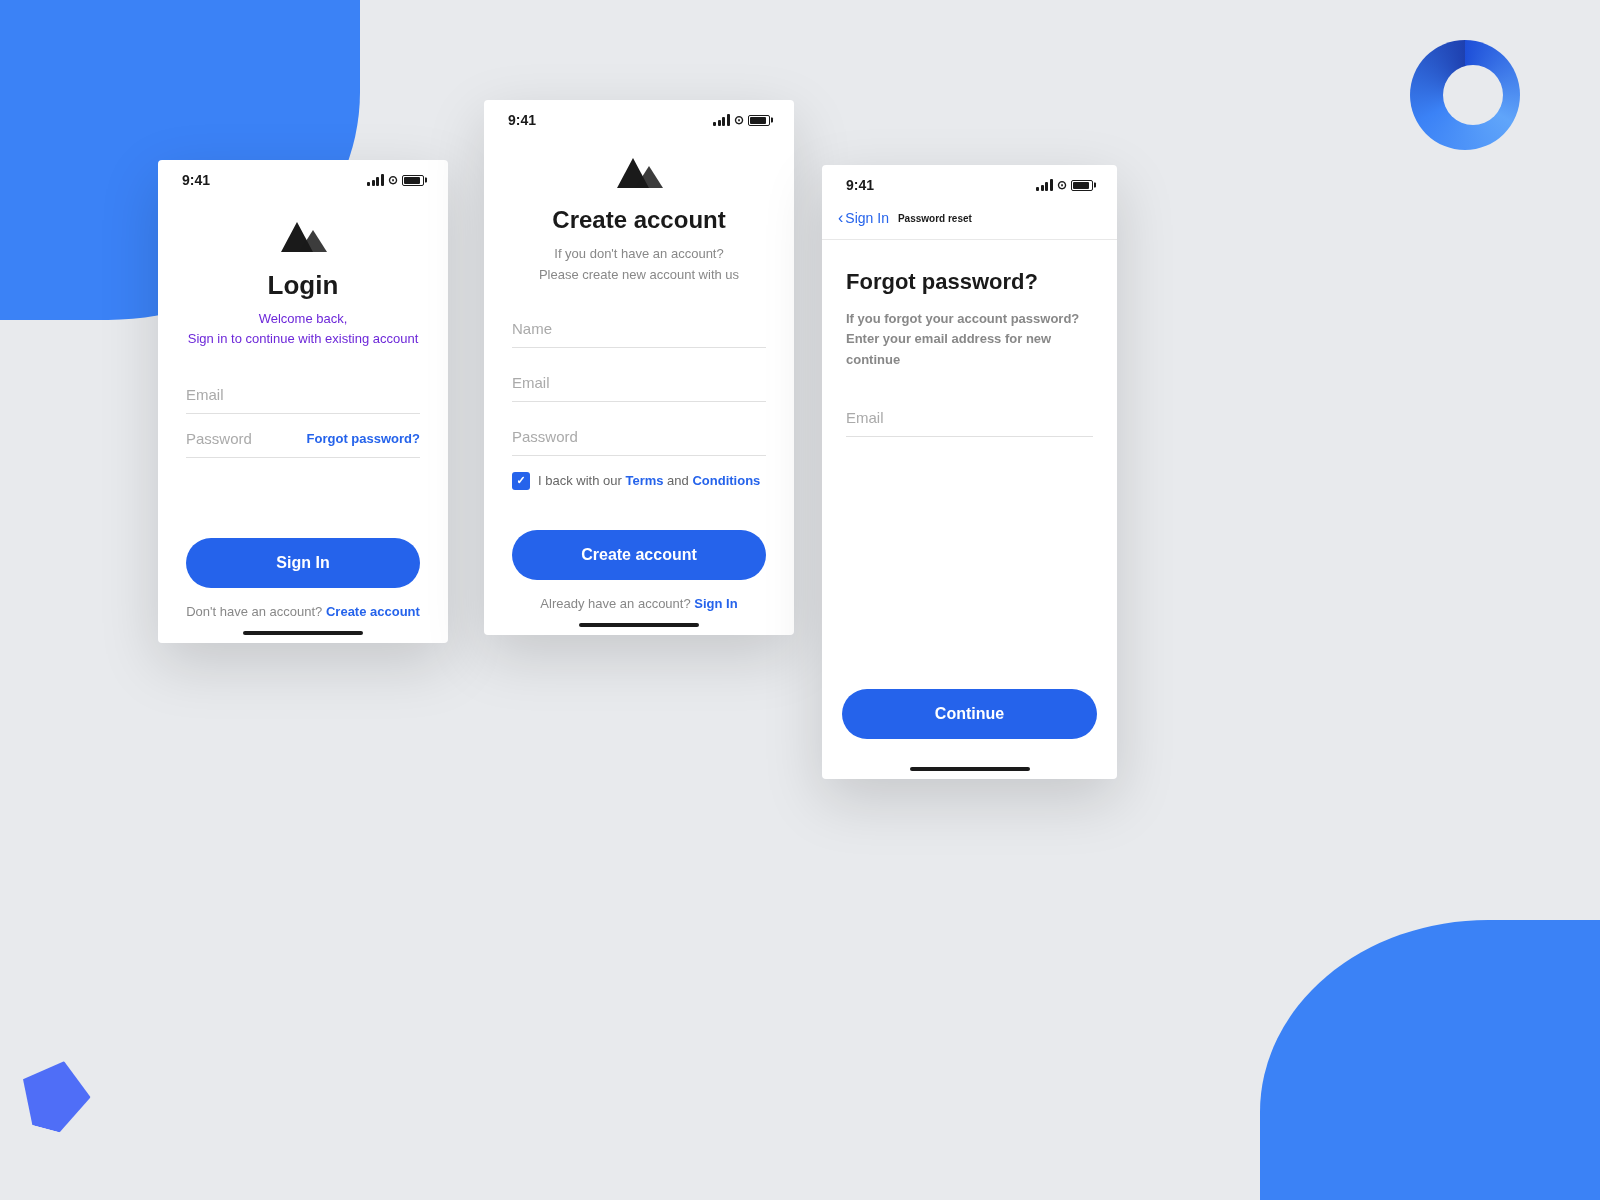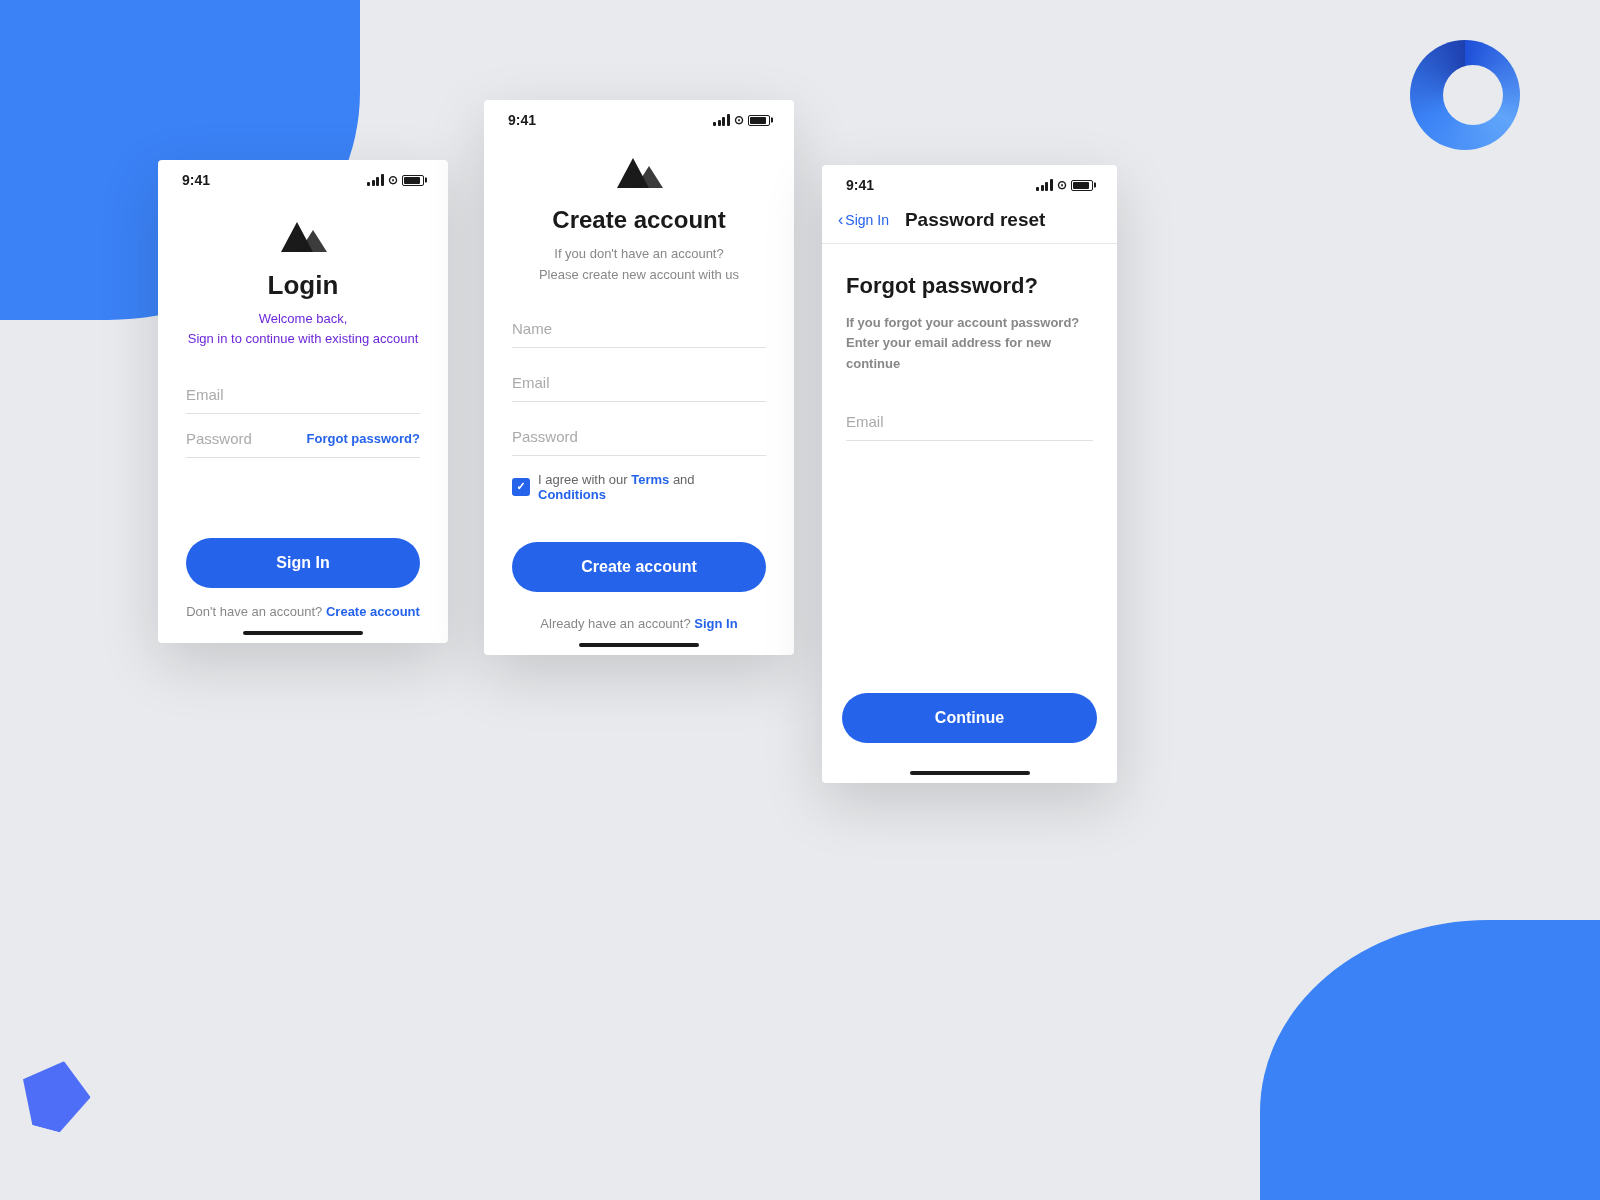--- a/index.html
+++ b/index.html
@@ -337,21 +337,21 @@
 
     .terms-link {
       color: #2563eb;
       font-weight: 600;
     }
 
     .already-account {
       text-align: center;
       font-size: 13px;
       color: #888;
-      padding: 24px 0 0;
+      padding: 16px 0 0;
     }
 
     .sign-in-link {
       color: #2563eb;
       font-weight: 700;
     }
 
     
     .phone-reset {
       width: 295px;
@@ -375,24 +375,24 @@
       font-weight: 500;
       cursor: pointer;
       gap: 2px;
     }
 
     .chevron-left {
       font-size: 16px;
     }
 
     .nav-title {
-      font-size: 19px;
+      font-size: 10px;
       font-weight: 600;
       color: #1a1a1a;
-      margin-left: 8px;
+      margin-left: 1px;
     }
 
     .phone-reset .phone-content {
       padding: 28px 24px 0;
     }
 
     .forgot-title {
       font-size: 22px;
       font-weight: 700;
       color: #1a1a1a;
@@ -527,21 +527,21 @@
       <input class="input-field" type="text" placeholder="Email" style="">
     </div>
 
     <div class="input-group">
       <input class="input-field" type="password" placeholder="Password" style="">
     </div>
 
     <div class="terms-row">
       <div class="checkbox-checked"></div>
       <span class="terms-text">
-        <span>I agree with our </span><span class="terms-link">Terms</span><span> and </span><span class="terms-link">Conditions</span>
+        <span>I back with our </span><span class="terms-link">Terms</span><span> and </span><span class="terms-link">Conditions</span>
       </span>
     </div>
   </div>
 
   <div style="padding: 0 28px;">
     <button class="btn-primary">Create account</button>
   </div>
 
   <div class="already-account">
     <span>Already have an account?</span>

